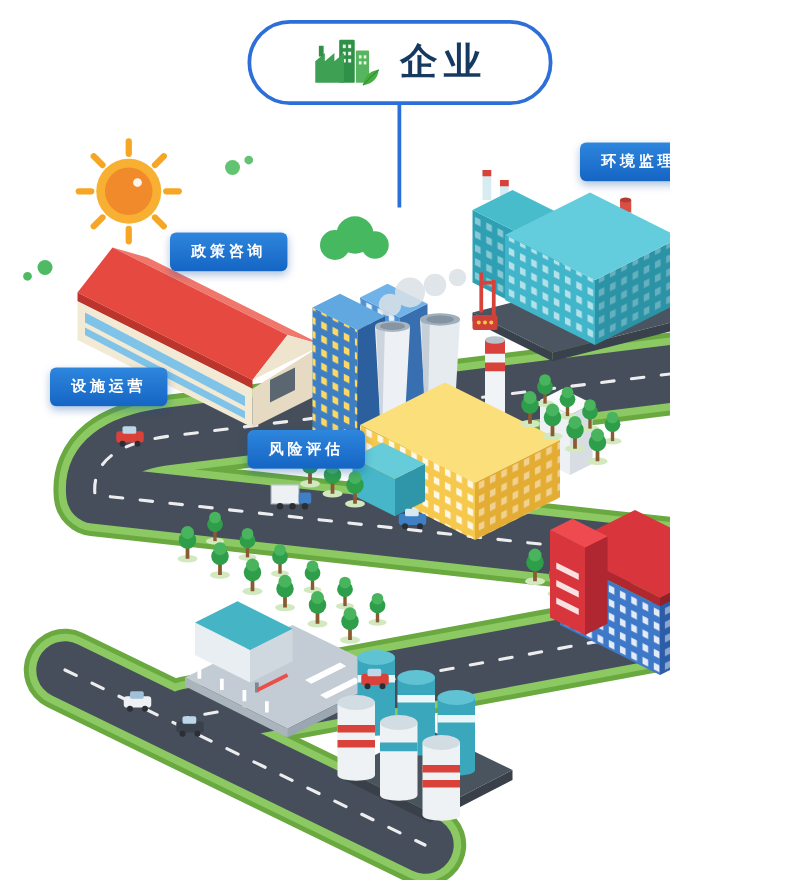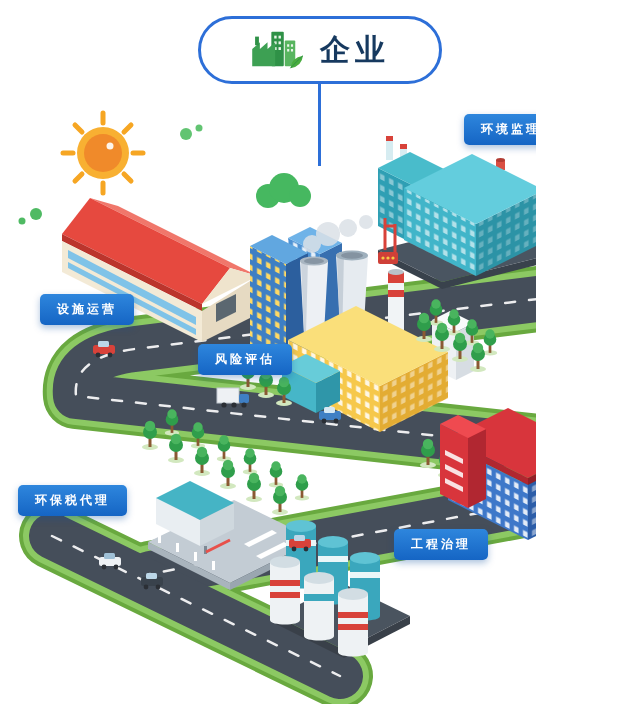--- a/index.html
+++ b/index.html
@@ -345,18 +345,17 @@
       </g>
       <path d="M2 40 V22 l8 -7 v7 l8 -7 v7 l8 -7 V40 Z" fill="#3da053"></path>
       <rect x="5" y="9" width="4" height="9" fill="#2f9147"></rect>
       <path d="M42 42 q1 -11 13 -13 q-1 11 -13 13 Z" fill="#49ad3f"></path>
       <path d="M42 42 q6 -7 13 -13" stroke="#2f9147" stroke-width="1" fill="none"></path>
     </svg>
     <span class="pill-label">企业</span>
   </div>
 
   <div class="badge b0">环境监理</div>
+  <div class="badge b1">政策咨询</div>
   <div class="badge b4">风险评估</div>
   <div class="badge b3">设施运营</div>
-  <div class="badge b6">环保税代理</div>
-  <div class="badge b7">工程治理</div>
 
 </div>
 
 </body></html>

